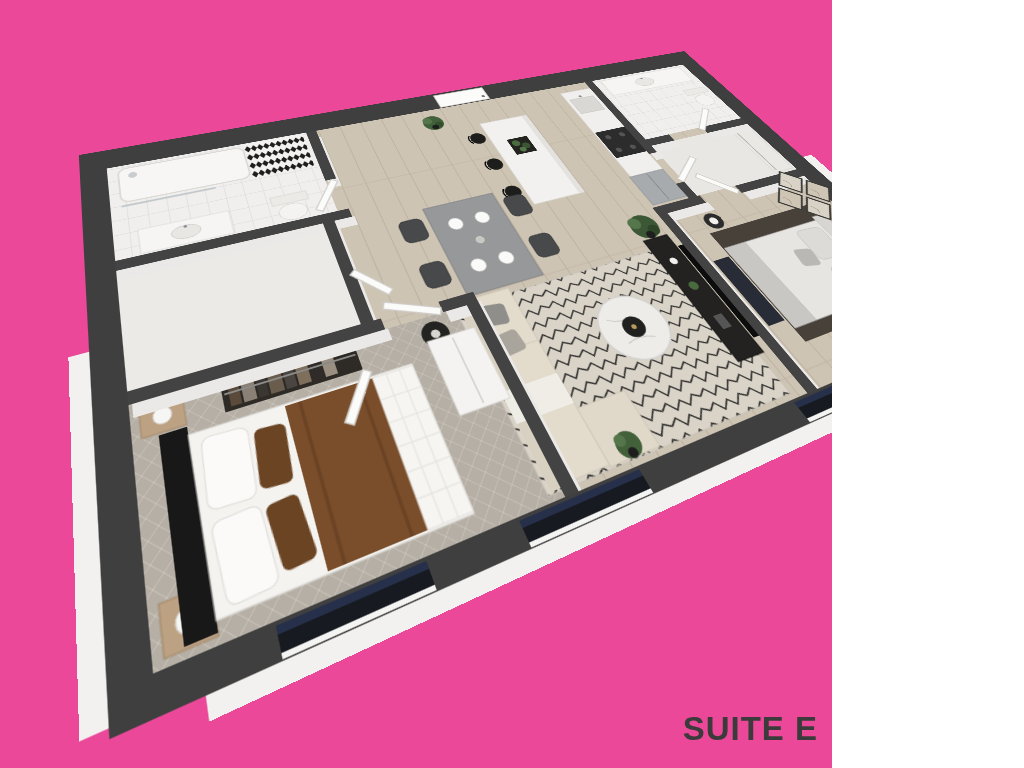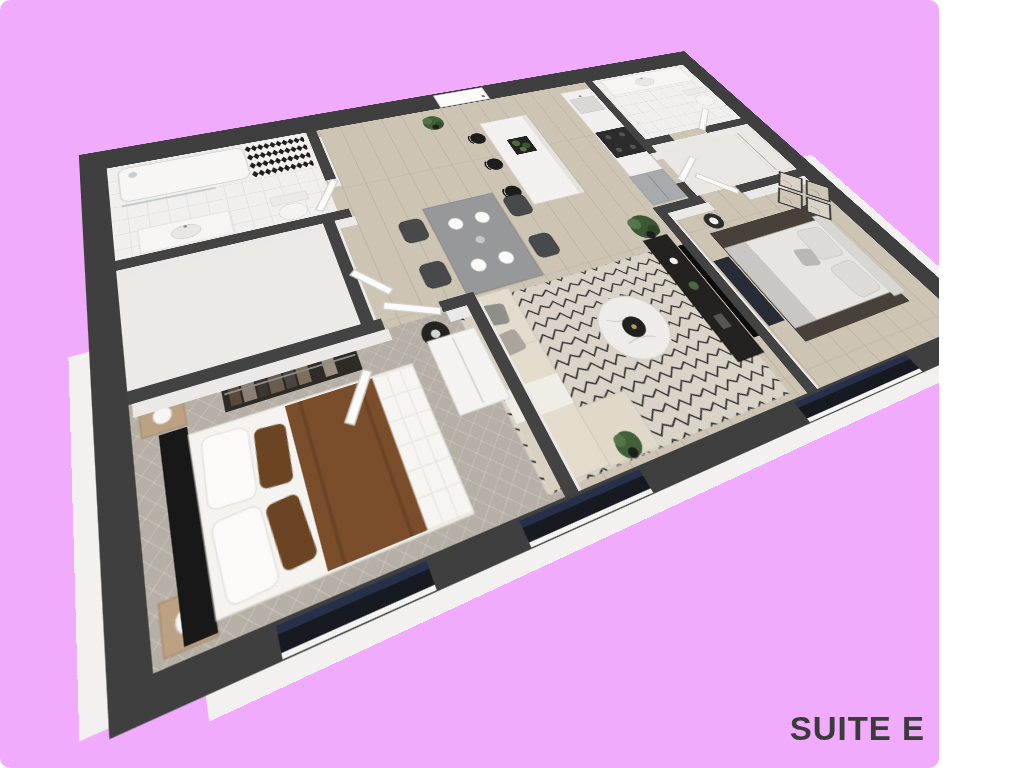--- a/index.html
+++ b/index.html
@@ -1,17 +1,17 @@
 <!DOCTYPE html>
 <html><head>
 <meta charset="utf-8">
 <style>
   html,body{margin:0;padding:0;background:#ffffff;}
-  .stage{position:relative;width:939px;height:768px;background:#f0abfc;overflow:hidden;
-         font-family:"Liberation Sans",sans-serif;border-radius:10px;}
+  .stage{position:relative;width:832px;height:768px;background:#ec4899;overflow:hidden;
+         font-family:"Liberation Sans",sans-serif;}
   .plan3d{position:absolute;left:0;top:0;width:900px;height:640px;transform-origin:0 0;
           transform:matrix3d(0.8753,-0.083875,0,0.000394015,
                              -0.032352,0.385262,0,-0.000742001,
                              0,0,1,0,
                              99.474,126.267,0,1);}
   .plan3d svg{overflow:visible;display:block;}
   .suite-label{position:absolute;right:14px;bottom:20px;font-size:33px;font-weight:bold;
                letter-spacing:1px;color:#3b3b3b;}
 </style>
 </head>

